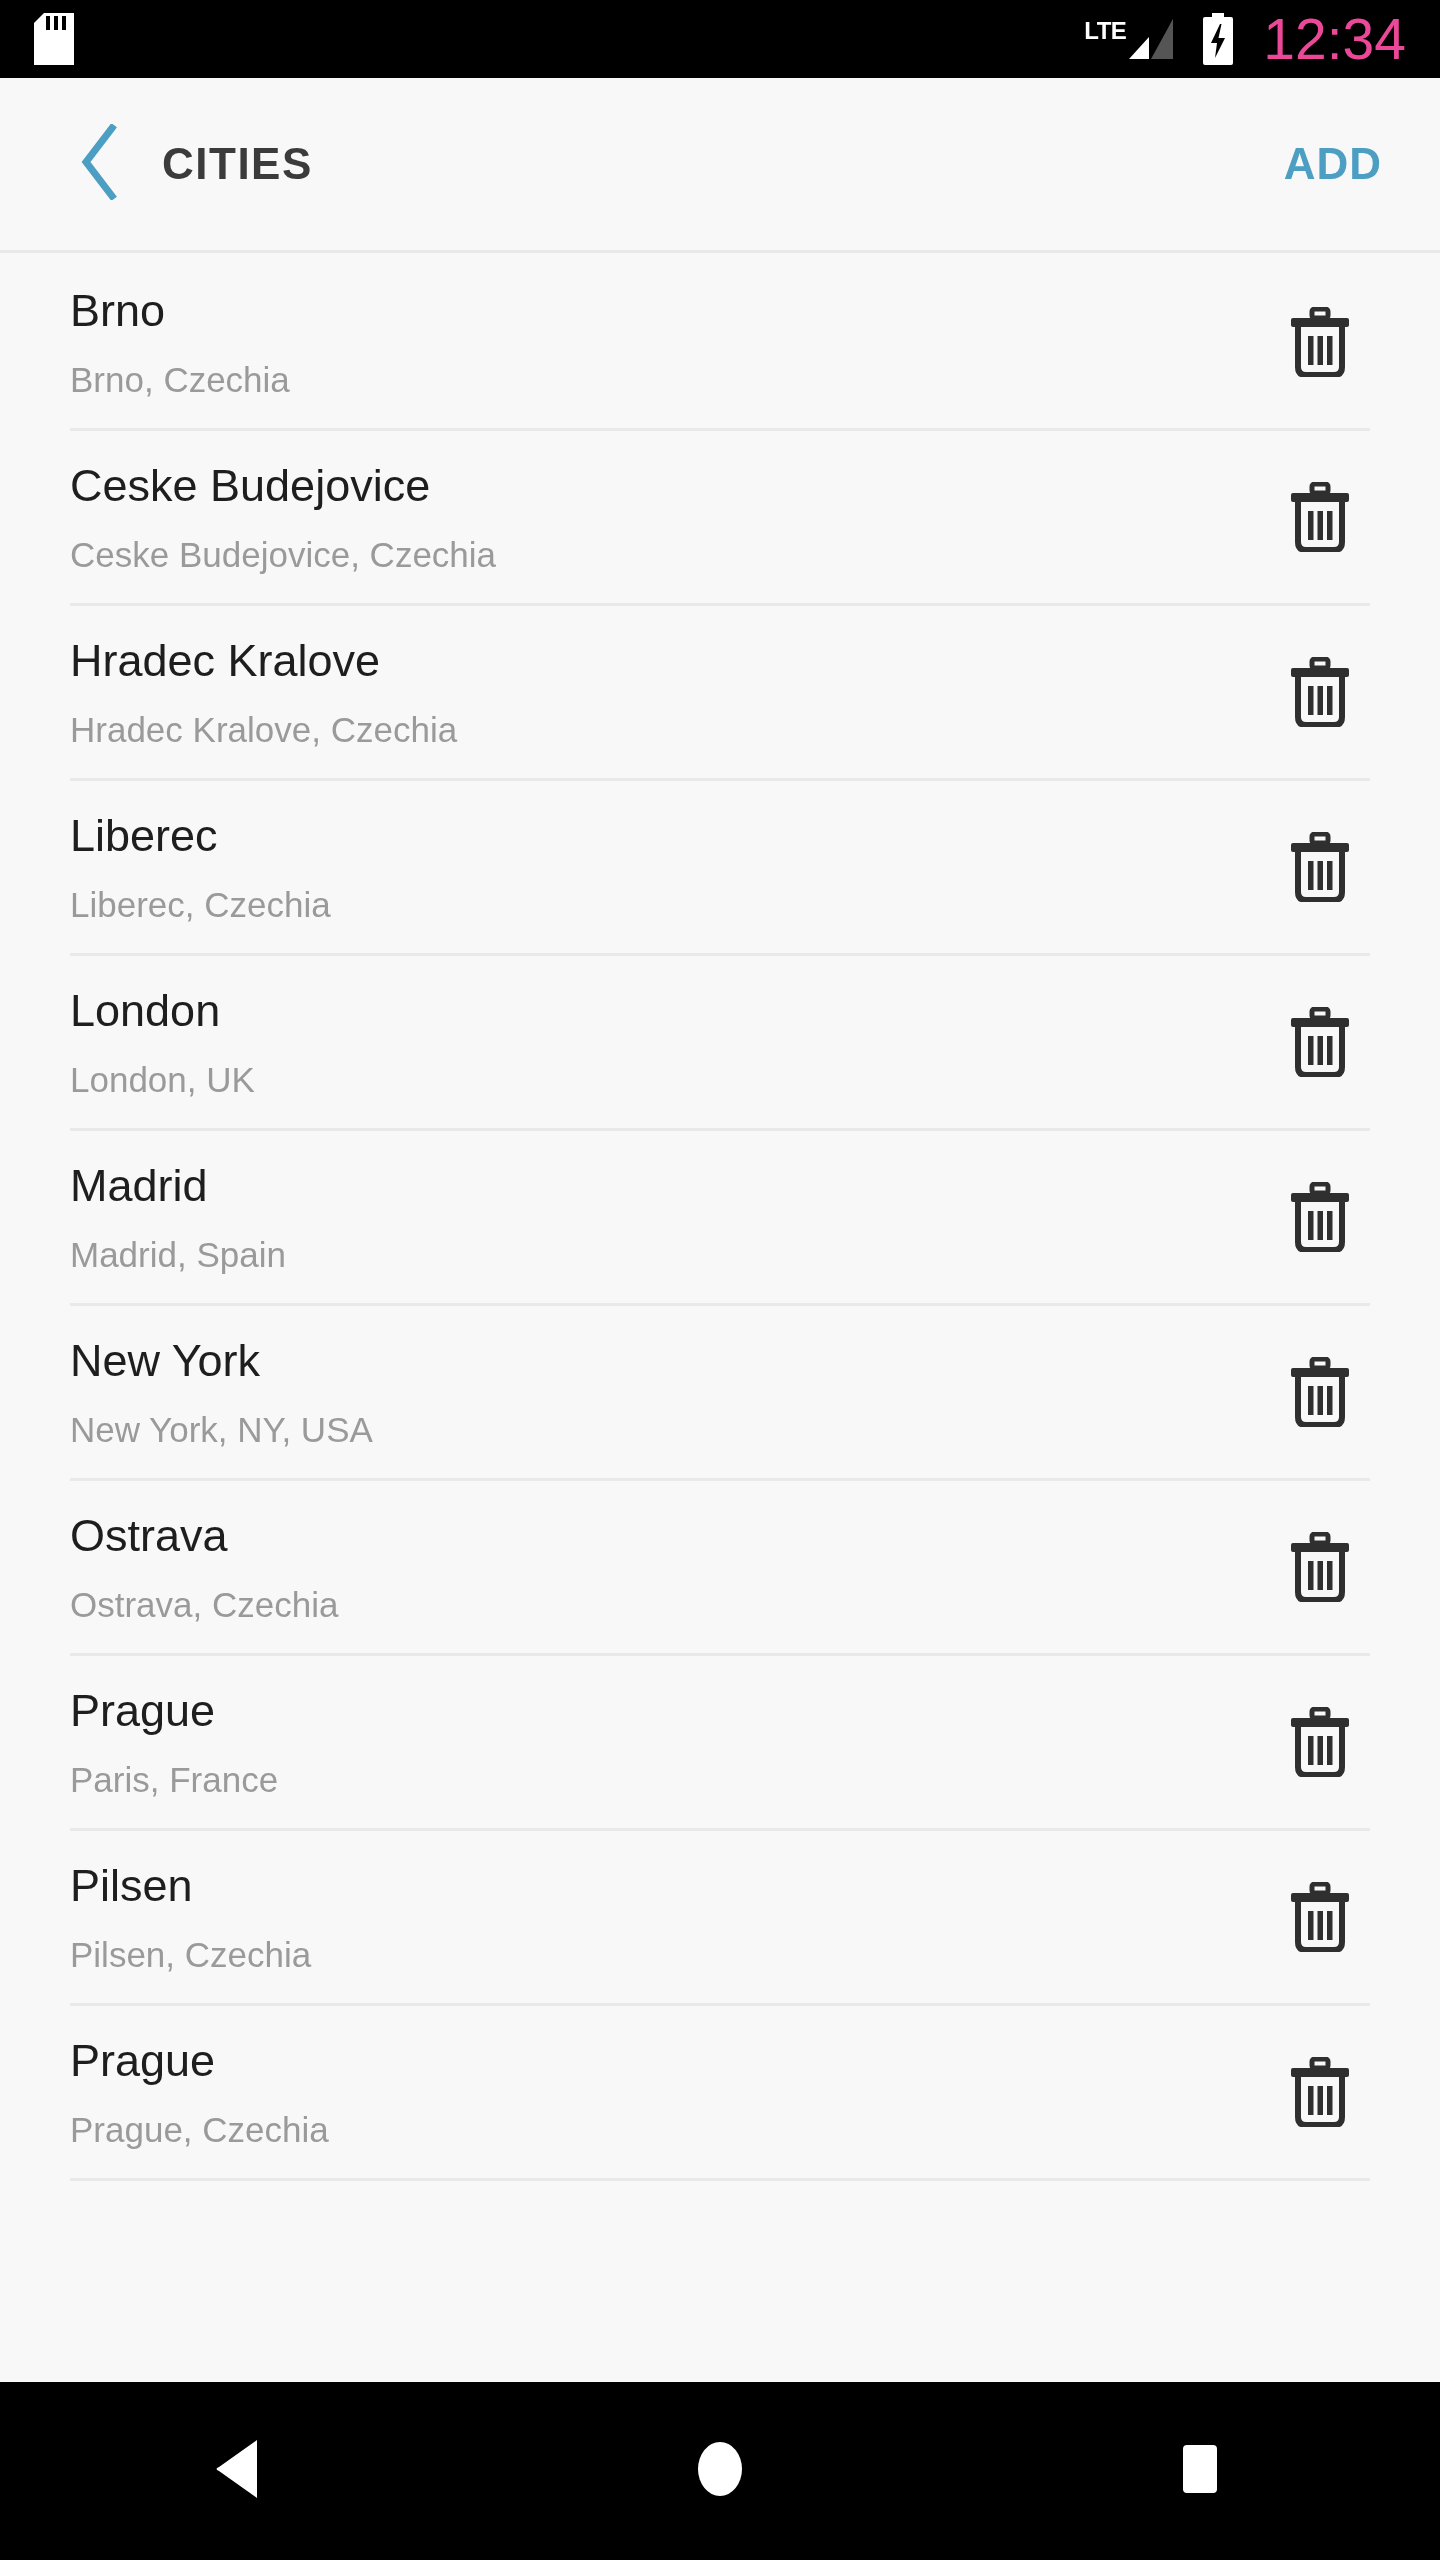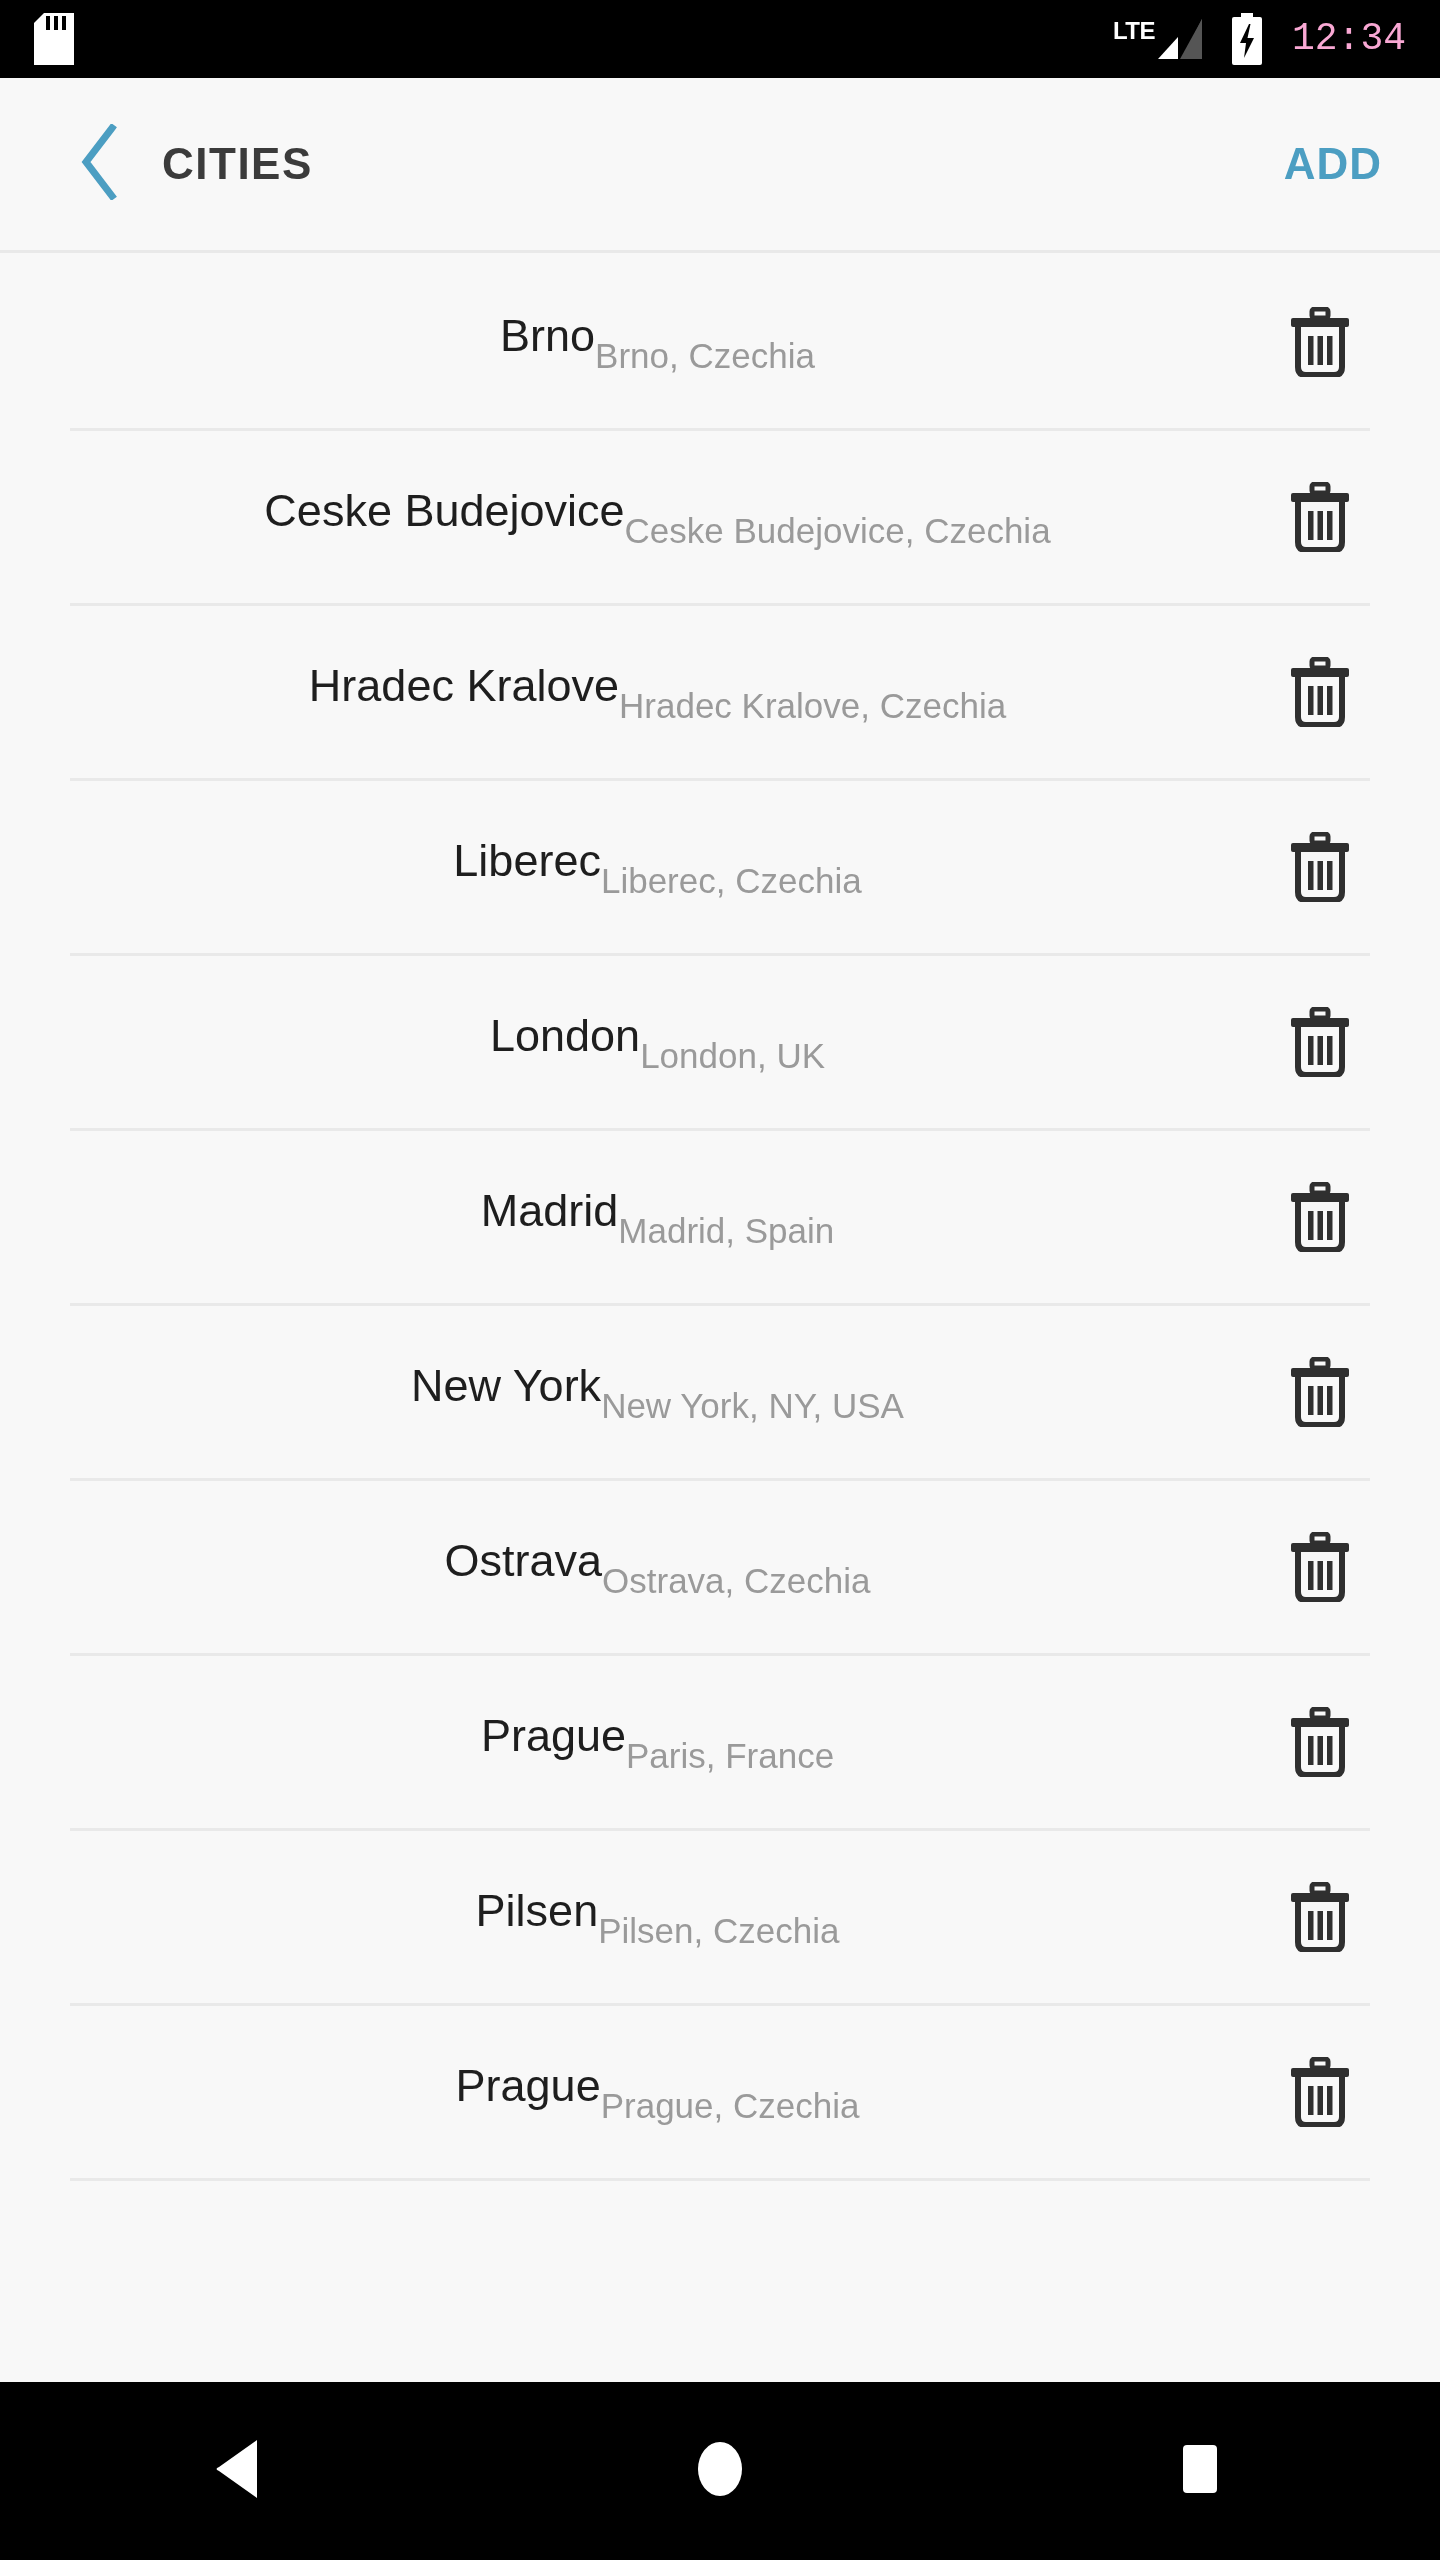--- a/index.html
+++ b/index.html
@@ -28,23 +28,23 @@
   .sim-icon { display:block; }
   .lte-block { display:flex; align-items:flex-end; gap:0px; margin-right:26px; }
   .lte-text {
     color:#fff; font-size:24px; font-weight:bold;
     letter-spacing:-0.5px; line-height:1;
     margin-right:1px; margin-bottom:20px;
   }
   .signal-svg { display:block; }
   .batt-icon { display:block; margin-right:28px; }
   .clock {
-    color:#f9a8d4; font-size:38px; font-weight:400;
+    color:#ec4899; font-size:57px; font-weight:400;
     letter-spacing:0px; line-height:1;
-    font-family:Liberation Mono, monospace;
+    font-family:Liberation Sans, sans-serif;
   }
 
   
   .appbar {
     position:absolute; top:78px; left:0;
     width:1440px; height:175px;
     background:#f8f8f8;
     border-bottom:3px solid #e9e9e9;
     display:flex; align-items:center;
   }
@@ -75,21 +75,21 @@
     overflow:hidden;
   }
   .row {
     position:relative;
     height:175px;
     display:flex; align-items:center;
     cursor:pointer;
   }
   .row-texts {
     flex:1; padding-left:70px;
-    display:flex; flex-direction:row; justify-content:center;
+    display:flex; flex-direction:column; justify-content:center;
   }
   .row-title {
     font-size:45px; font-weight:400;
     color:#1e1e1e; line-height:1.08;
     letter-spacing:0px;
   }
   .row-sub {
     font-size:35px; font-weight:400;
     color:#9a9a9a; line-height:1.1;
     margin-top:25px; letter-spacing:0px;

